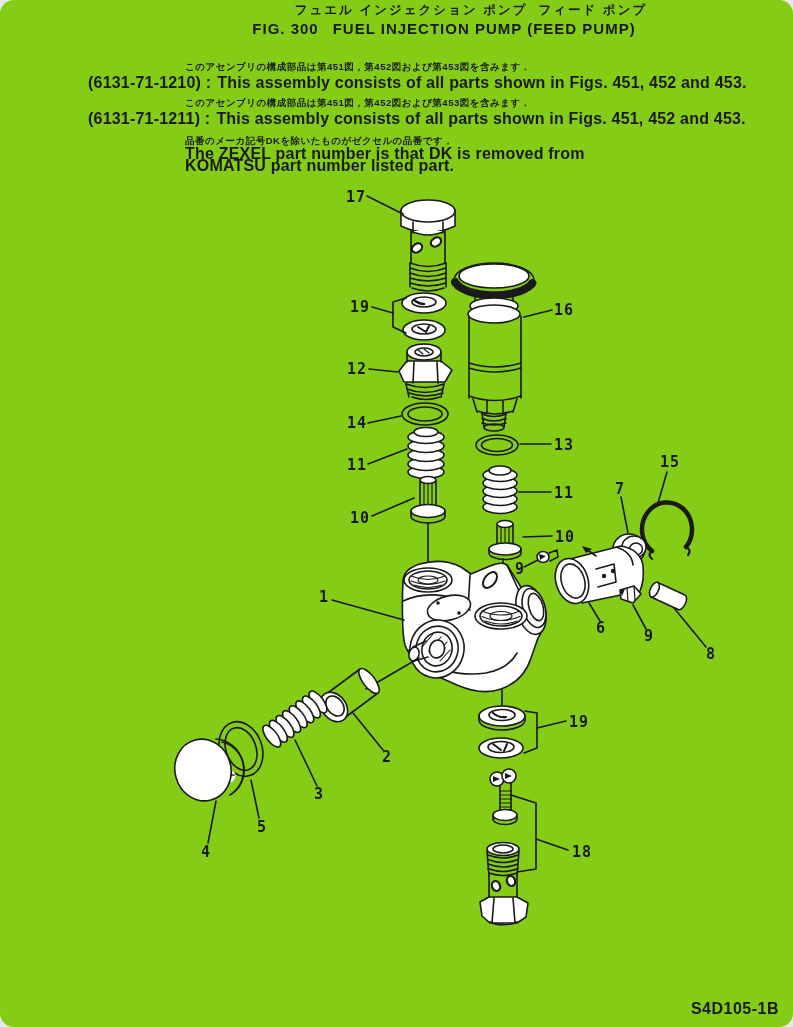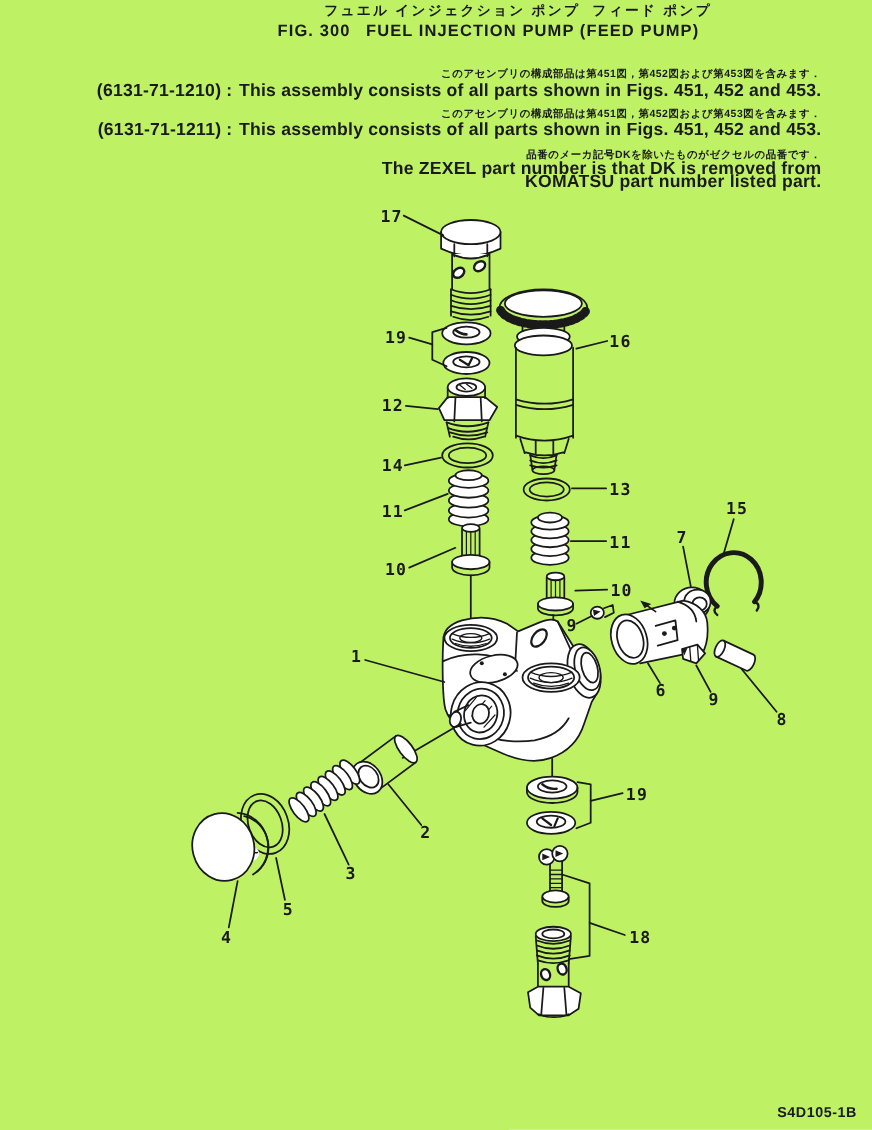--- a/index.html
+++ b/index.html
@@ -1,41 +1,42 @@
 <!DOCTYPE html>
 <html><head>
 <meta charset="utf-8">
 <style>
   html,body{margin:0;padding:0;background:#e8e8e8;}
   .page{
-    position:relative;width:793px;height:1027px;background:#bef264;
+    position:relative;width:793px;height:1027px;background:#84cc16;
     font-family:"Liberation Sans",sans-serif;color:#1a1a1a;overflow:hidden;
     margin:0 auto;
+    border-radius:14px;
   }
   .title-ja{
     position:absolute;left:471px;top:2px;transform:translateX(-50%);
     font-size:12.5px;font-weight:700;letter-spacing:2px;white-space:pre;
   }
   .title-en{
     position:absolute;left:444px;top:20px;transform:translateX(-50%);
     font-size:15px;font-weight:700;letter-spacing:1px;white-space:pre;
   }
   .title-en .fig-no{margin-right:14px;}
-  .notes{position:absolute;left:88px;top:61px;font-weight:700;text-align:right;}
+  .notes{position:absolute;left:88px;top:61px;font-weight:700;}
   .note{margin-bottom:5px;}
   .note-ja{margin-left:97px;font-size:9.5px;letter-spacing:.5px;white-space:pre;}
   .note-en{font-size:16px;letter-spacing:.2px;white-space:pre;}
   .note-en .pn{margin-right:6px;}
   .zexel{margin-top:7px;margin-left:97px;}
   .zexel .note-ja{margin-left:0;}
   .zexel .note-en2{font-size:16px;line-height:11.5px;letter-spacing:.2px;white-space:pre;}
   .diagram{position:absolute;left:0;top:0;}
   .lbl{font:700 15px "DejaVu Sans Mono",monospace;fill:#1a1a1a;stroke:none;letter-spacing:1px;}
   .code{
-    position:absolute;right:14px;bottom:9px;font-size:13px;font-weight:700;
+    position:absolute;right:14px;bottom:9px;font-size:16px;font-weight:700;
     letter-spacing:.5px;
   }
 </style>
 </head>
 <body>
 
 <div class="page">
 
   <div class="title-ja">フュエル インジェクション ポンプ  フィード ポンプ</div>
   <div class="title-en"><span class="fig-no">FIG. 300</span><span>FUEL INJECTION PUMP (FEED PUMP)</span></div>

